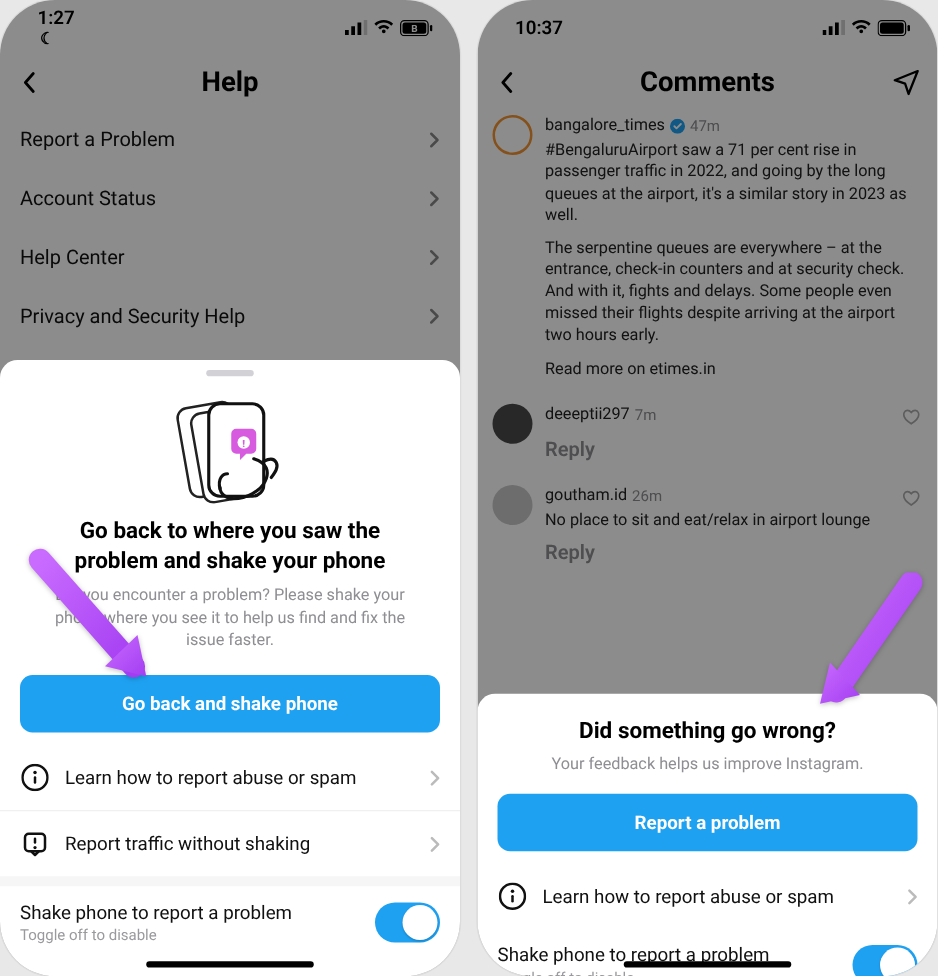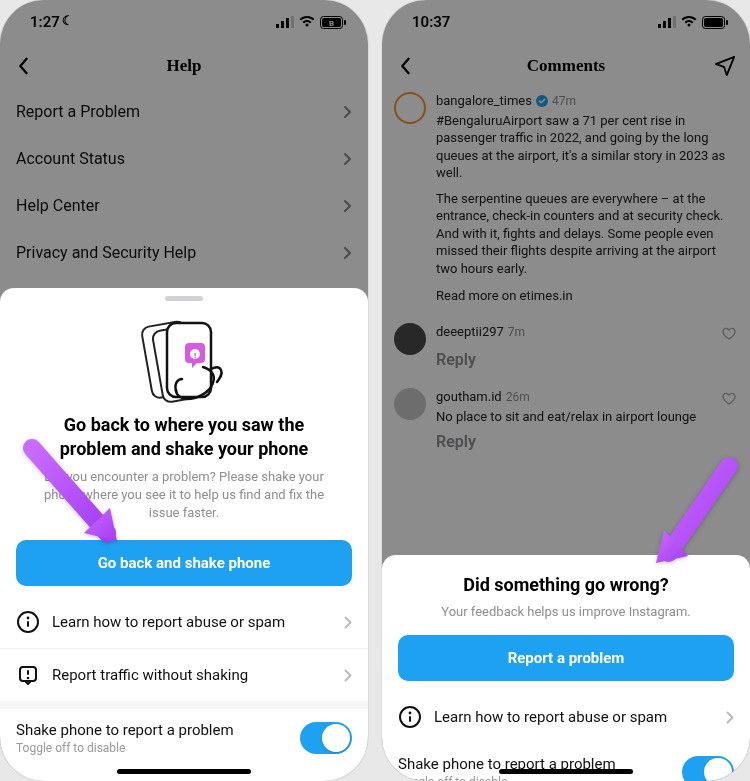--- a/index.html
+++ b/index.html
@@ -10,21 +10,21 @@
     box-shadow: 0 0 0 1px rgba(0,0,0,0.05);
   }
   .phone1 { margin-left: 0; }
   .screen { position: absolute; inset: 0; display: flex; flex-direction: column; }
 
   .status-bar { height: 44px; display: flex; align-items: center; padding: 0 22px 0 30px; font-weight: 600; font-size: 15px; justify-content: space-between; }
   .status-bar .right-icons { display: flex; align-items: center; gap: 5px; }
   .status-bar svg { display: block; }
 
   .nav-bar { height: 44px; display: flex; align-items: center; padding: 0 14px; position: relative; }
-  .nav-title { position: absolute; left: 0; right: 0; text-align: center; font-weight: 700; font-size: 17px; font-family: Liberation Serif, serif; }
+  .nav-title { position: absolute; left: 0; right: 0; text-align: center; font-weight: 700; font-size: 22px; }
   .back-chev { width: 18px; height: 18px; z-index: 1; }
   .nav-icon-right { position: absolute; right: 14px; }
 
   .list { }
   .list-row { display: flex; align-items: center; justify-content: space-between; padding: 14px 16px 14px 16px; font-size: 16px; }
   .list-row .lbl { color: #111; }
   .list-row .chev { color: #888; }
 
   .overlay-dim { position: absolute; inset: 0; background: rgba(0,0,0,0.45); }
 
@@ -100,21 +100,21 @@
 
   .sheet-rows { }
 </style>
 </head>
 <body>
 
 <div class="phone phone1">
   <div class="screen">
 
     <div class="status-bar">
-      <div style="display:flex;">
+      <div style="display:flex;flex-direction:column;">
         <span>1:27</span>
         <span class="moon">☾</span>
       </div>
       <div class="right-icons">
         <svg width="18" height="12" viewBox="0 0 18 12">
             <rect x="0" y="8" width="3" height="4" fill="#000"></rect>
             <rect x="5" y="5" width="3" height="7" fill="#000"></rect>
             <rect x="10" y="2" width="3" height="10" fill="#000"></rect>
             <rect x="15" y="0" width="3" height="12" fill="#ccc"></rect>
           </svg>

